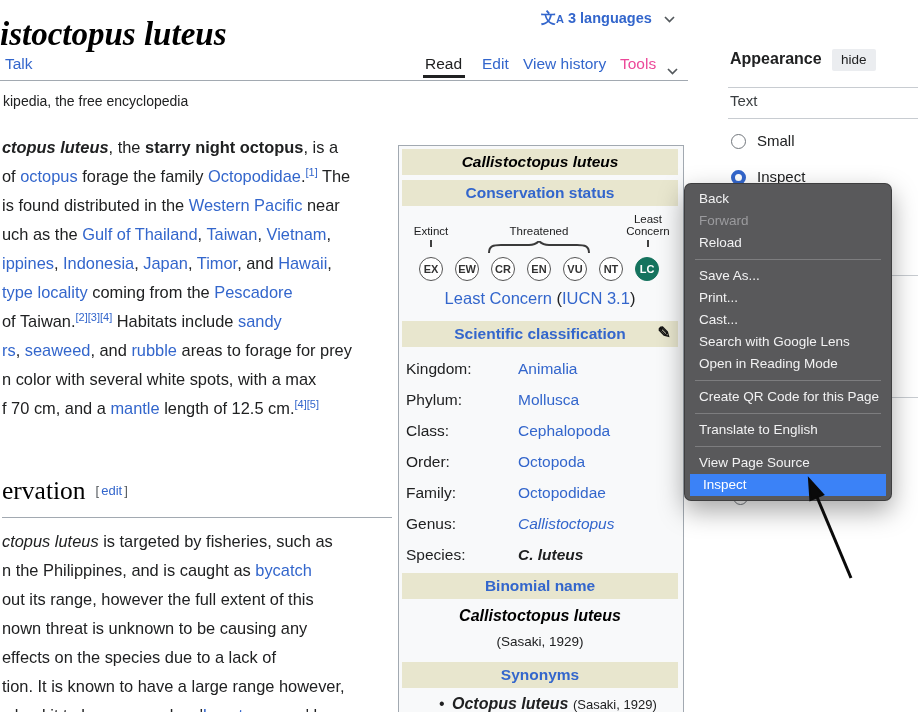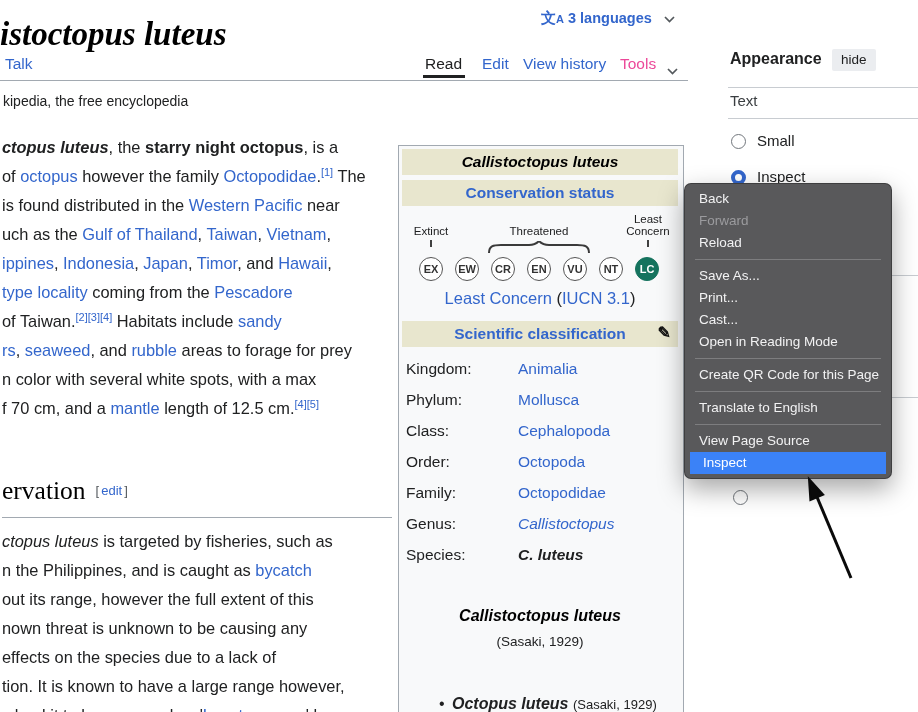--- a/index.html
+++ b/index.html
@@ -112,21 +112,21 @@
     <span id="tools-chev" class="abs"><svg width="11" height="7">
           <path d="M1 1 L5.5 5.5 L10 1" stroke="#54595d" stroke-width="1.7" fill="none"></path>
         </svg></span>
     <div id="tabs-rule" class="abs"></div>
   </div>
 
   <div id="subtitle" class="abs">kipedia, the free encyclopedia</div>
 
   <div id="intro" class="abs">
       <div class="tl"><span class="bi">ctopus luteus</span><span>, the </span><span class="b">starry night octopus</span><span>, is a</span></div>
-      <div class="tl"><span>of </span><span class="link">octopus</span><span> however the family </span><span class="link">Octopodidae</span><span>.</span><span class="ref">[1]</span><span> The</span></div>
+      <div class="tl"><span>of </span><span class="link">octopus</span><span> forage the family </span><span class="link">Octopodidae</span><span>.</span><span class="ref">[1]</span><span> The</span></div>
       <div class="tl"><span>is found distributed in the </span><span class="link">Western Pacific</span><span> near</span></div>
       <div class="tl"><span>uch as the </span><span class="link">Gulf of Thailand</span><span>, </span><span class="link">Taiwan</span><span>, </span><span class="link">Vietnam</span><span>,</span></div>
       <div class="tl"><span class="link">ippines</span><span>, </span><span class="link">Indonesia</span><span>, </span><span class="link">Japan</span><span>, </span><span class="link">Timor</span><span>, and </span><span class="link">Hawaii</span><span>,</span></div>
       <div class="tl"><span class="link">type locality</span><span> coming from the </span><span class="link">Pescadore</span></div>
       <div class="tl"><span>of Taiwan.</span><span class="ref">[2][3][4]</span><span> Habitats include </span><span class="link">sandy</span></div>
       <div class="tl"><span class="link">rs</span><span>, </span><span class="link">seaweed</span><span>, and </span><span class="link">rubble</span><span> areas to forage for prey</span></div>
       <div class="tl"><span>n color with several white spots, with a max</span></div>
       <div class="tl"><span>f 70 cm, and a </span><span class="link">mantle</span><span> length of 12.5 cm.</span><span class="ref">[4][5]</span></div>
     </div>
 
@@ -200,22 +200,24 @@
       <div class="tax-row">
           <span class="tax-label">Genus:</span>
           <span class="link i">Callistoctopus</span>
         </div>
       <div class="tax-row">
           <span class="tax-label">Species:</span>
           <span class="bi">C. luteus</span>
         </div>
     </div>
 
+    <div id="ib-binom-header" class="ib-row ib-header">Binomial name</div>
     <div id="ib-binom-name" class="ib-row">Callistoctopus luteus</div>
     <div id="ib-authority" class="ib-row">(Sasaki, 1929)</div>
+    <div id="ib-syn-header" class="ib-row ib-header">Synonyms</div>
     <div id="ib-syn-item" class="ib-row"><span class="i">Octopus luteus</span><span> </span><span class="small">(Sasaki, 1929)</span></div>
   </div>
 
   <div id="app-title" class="abs">Appearance</div>
   <div id="hide-btn" class="abs">hide</div>
   <div class="side-rule z1" style="top:87px;"></div>
   <div id="app-text-label" class="abs">Text</div>
   <div class="side-rule z1" style="top:118px;"></div>
   <span class="radio z1" style="left:731px;top:134px;"></span>
   <span class="radio-label z1" style="left:757px;top:132px;">Small</span>
@@ -226,20 +228,21 @@
   <span class="radio z1" style="left:733px;top:490px;"></span>
 
   <div id="menu" class="abs">
       <div class="menu-item">Back</div>
       <div class="menu-item disabled">Forward</div>
       <div class="menu-item">Reload</div>
       <div class="menu-sep"></div>
       <div class="menu-item">Save As...</div>
       <div class="menu-item">Print...</div>
       <div class="menu-item">Cast...</div>
+      <div class="menu-item">Search with Google Lens</div>
       <div class="menu-item">Open in Reading Mode</div>
       <div class="menu-sep"></div>
       <div class="menu-item">Create QR Code for this Page</div>
       <div class="menu-sep"></div>
       <div class="menu-item">Translate to English</div>
       <div class="menu-sep"></div>
       <div class="menu-item">View Page Source</div>
       <div class="menu-item highlighted">Inspect</div>
     </div>
 

